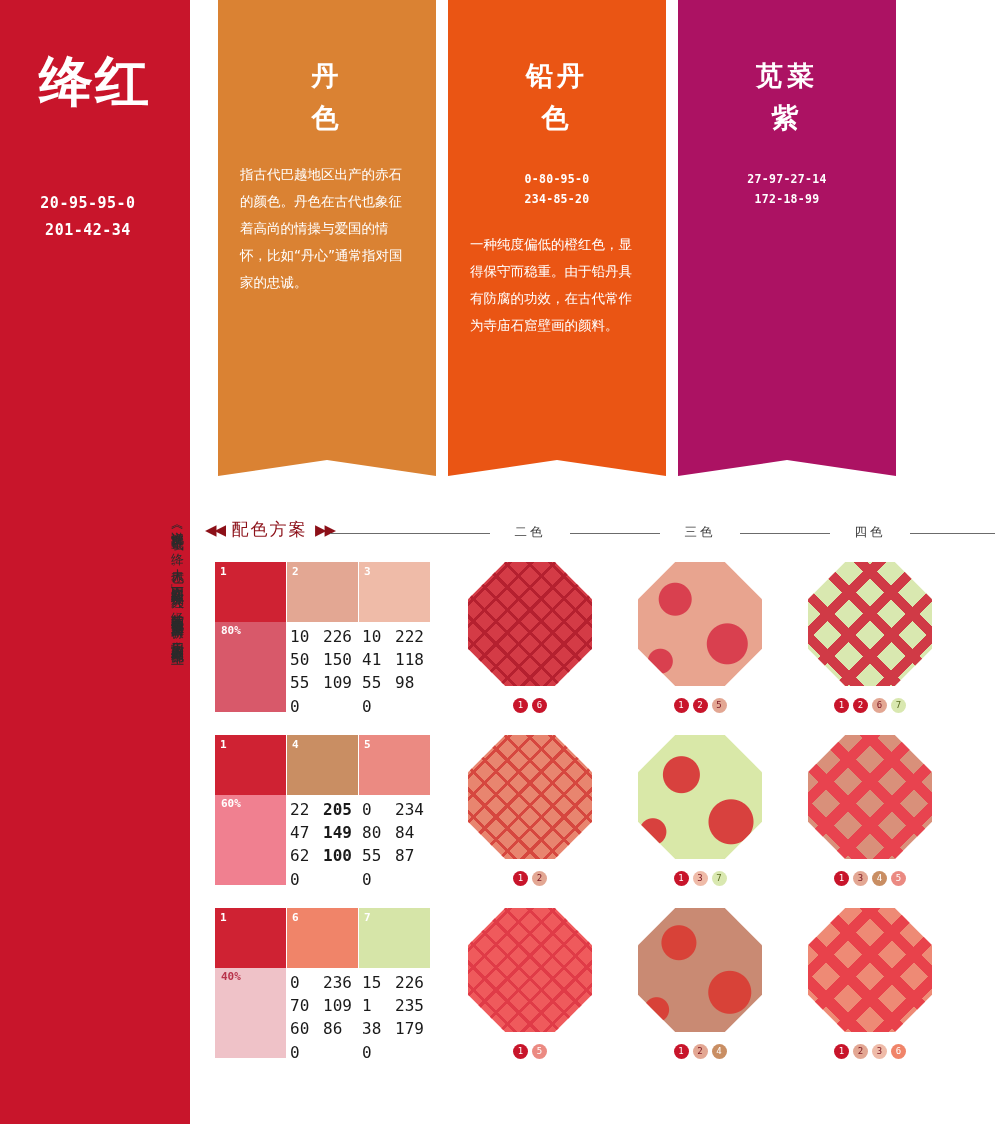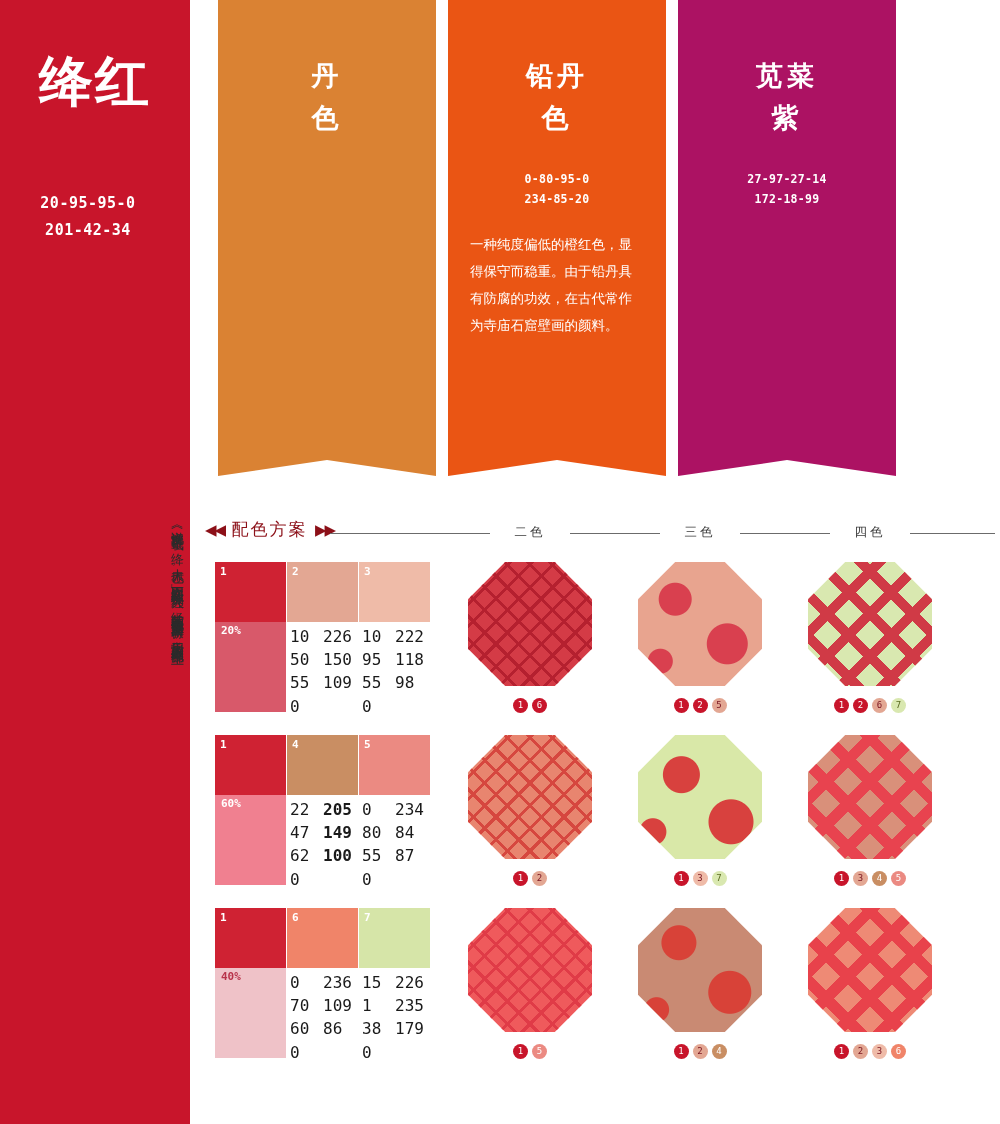--- a/index.html
+++ b/index.html
@@ -132,20 +132,21 @@
   </div>
 </div>
 
 <div id="vertical-text">《说文解字》记载：「绛，大赤也。」因而绛红又被称为「大红」，经由茜草的红色素重复渍染而获得，常用于古人的服饰和配饰上。</div>
 
 <div class="card" id="card-0" style="left:218px;height:452px;background:#da8233;">
   <div class="card-title">
     <div>丹</div>
     <div>色</div>
   </div>
+  <div class="card-desc">指古代巴越地区出产的赤石的颜色。丹色在古代也象征着高尚的情操与爱国的情怀，比如“丹心”通常指对国家的忠诚。</div>
 </div>
 <svg width="218" height="24" style="position:absolute;left:218px;top:452px;">
   <polygon points="0,0 218,0 218,24 109,8 0,24" fill="#da8233"></polygon>
 </svg>
 
 <div class="card" id="card-1" style="left:448px;height:452px;background:#ea5514;">
   <div class="card-title">
     <div>铅丹</div>
     <div>色</div>
   </div>
@@ -192,35 +193,35 @@
     </div>
   <div class="sw-cell" style="left:72px;background:#e3a793;">
       <span class="sw-num">2</span>
     </div>
   <div class="sw-cell" style="left:144px;background:#efbba8;">
       <span class="sw-num">3</span>
     </div>
   <div class="sw-lower" style="left:0;background:#d8596a;"></div>
   <div class="sw-lower" style="left:72px;background:#ffffff;"></div>
   <div class="sw-lower" style="left:144px;background:#ffffff;"></div>
-  <span class="pct">20%</span>
+  <span class="pct">80%</span>
   <div class="nums" style="left:75px;">
     <div>10</div>
       <div>50</div>
       <div>55</div>
       <div>0</div>
   </div>
   <div class="nums" style="left:108px;">
     <div>226</div>
       <div>150</div>
       <div>109</div>
   </div>
   <div class="nums" style="left:147px;">
     <div>10</div>
-      <div>95</div>
+      <div>41</div>
       <div>55</div>
       <div>0</div>
   </div>
   <div class="nums" style="left:180px;">
     <div>222</div>
       <div>118</div>
       <div>98</div>
   </div>
 </div>
 

